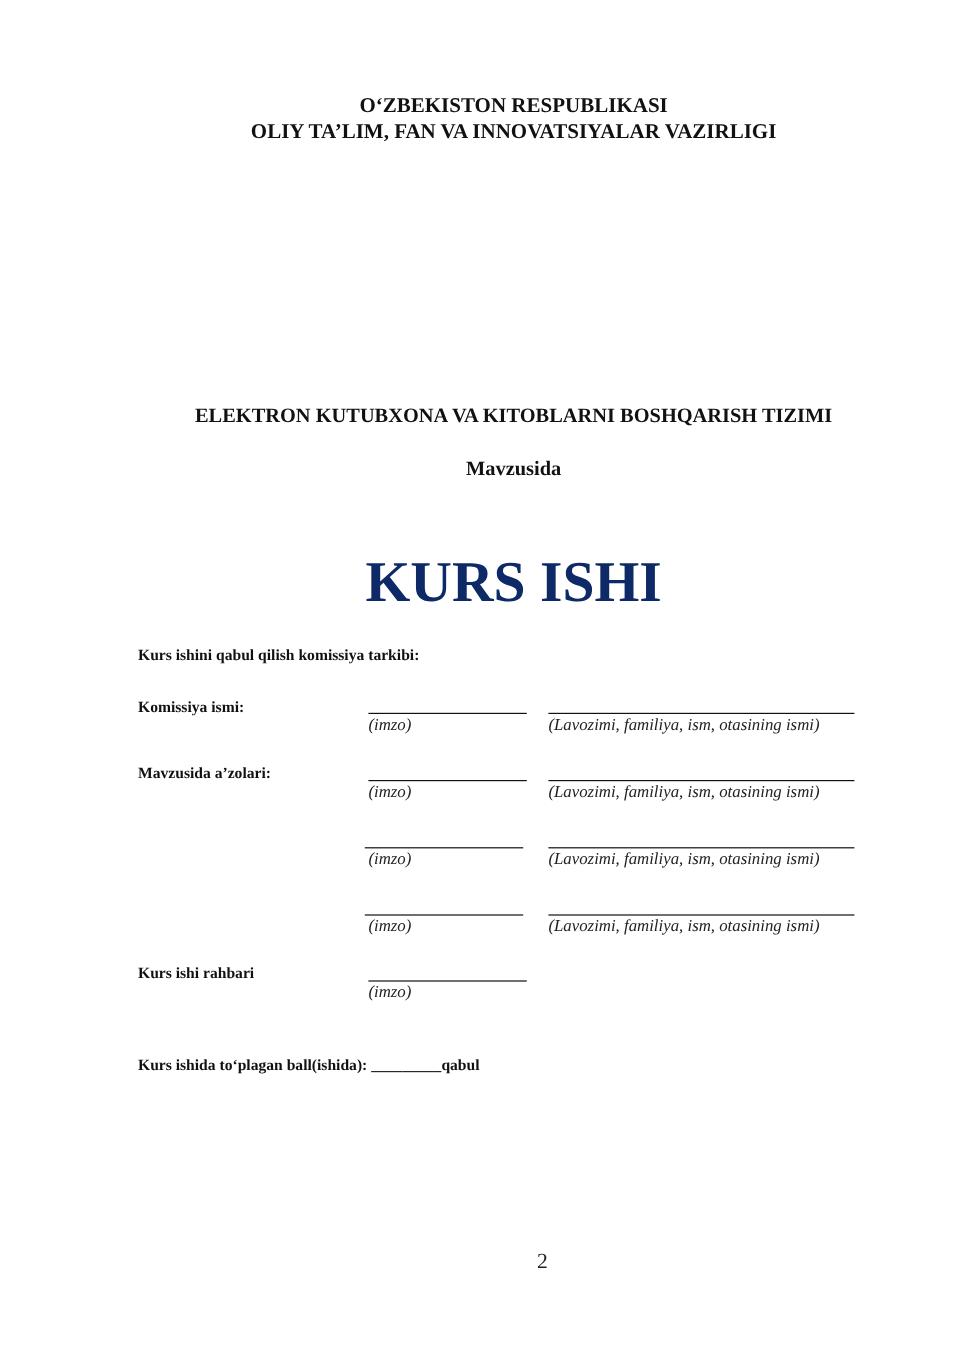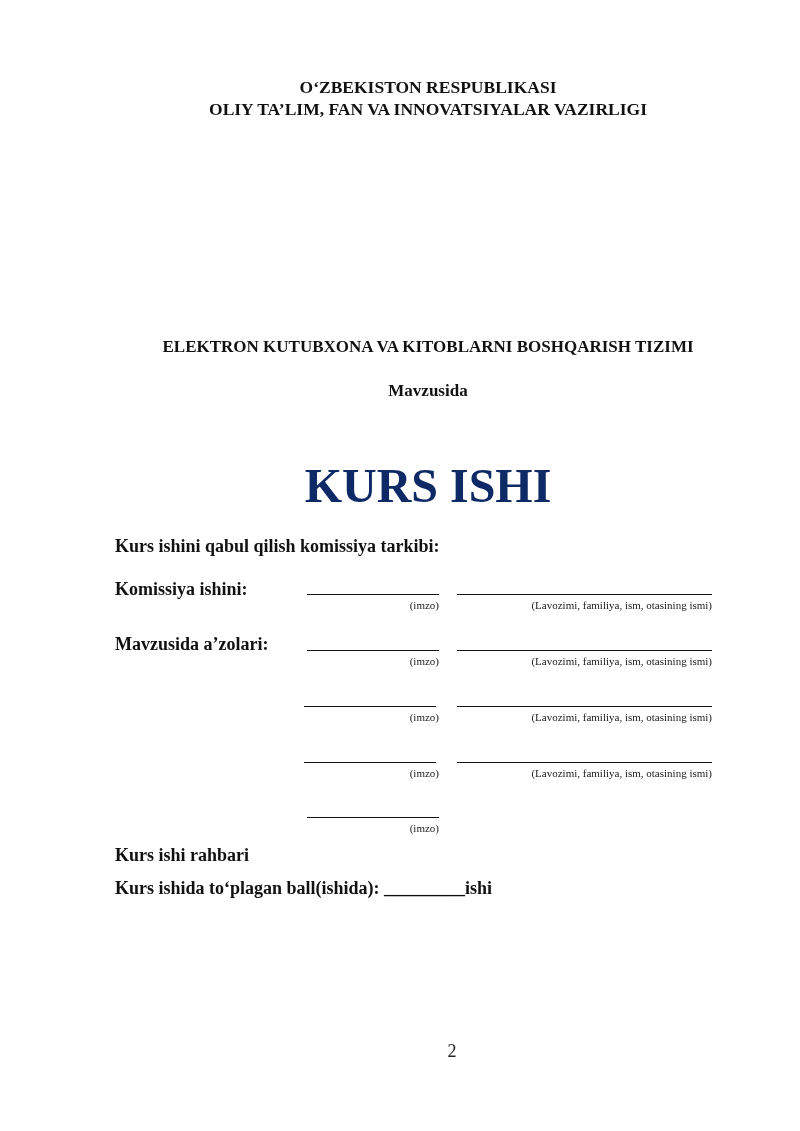--- a/index.html
+++ b/index.html
@@ -35,36 +35,37 @@
     .big-title {
       font-weight: bold;
       font-size: 48px;
       line-height: 56px;
       color: #0d2a66;
     }
     .label {
       position: absolute;
       left: 115px;
       font-weight: bold;
-      font-size: 18px;
+      font-size: 13px;
       line-height: 22px;
       white-space: nowrap;
     }
     .sig-line {
       position: absolute;
       height: 0;
       border-top: 1.6px solid #111111;
     }
     .caption {
       position: absolute;
-      font-size: 11px;
+      font-size: 14px;
       line-height: 12px;
-      text-align: right;
+      text-align: left;
       white-space: nowrap;
       color: #222222;
+      font-style: italic;
     }
     .page-num {
       position: absolute;
       left: 440px;
       top: 1040px;
       width: 24px;
       text-align: center;
       font-size: 18px;
       line-height: 22px;
       color: #222222;
@@ -76,21 +77,21 @@
 <div class="center-text header-line" style="top:77px;">O‘ZBEKISTON RESPUBLIKASI</div>
 <div class="center-text header-line" style="top:99px;">OLIY TA’LIM, FAN VA INNOVATSIYALAR VAZIRLIGI</div>
 
 <div class="center-text topic" style="top:337px;">ELEKTRON KUTUBXONA VA KITOBLARNI BOSHQARISH TIZIMI</div>
 <div class="center-text topic" style="top:381px;">Mavzusida</div>
 
 <div class="center-text big-title" style="top:458px;">KURS ISHI</div>
 
 <div class="label" style="top:535px;">Kurs ishini qabul qilish komissiya tarkibi:</div>
 
-<div class="label" style="top:578px;">Komissiya ishini:</div>
+<div class="label" style="top:578px;">Komissiya ismi:</div>
 <div class="sig-line" style="left:307px; width:132px; top:594px;"></div>
 <div class="caption" style="left:307px; width:132px; top:599px;">(imzo)</div>
 <div class="sig-line" style="left:457px; width:255px; top:594px;"></div>
 <div class="caption" style="left:457px; width:255px; top:599px;">(Lavozimi, familiya, ism, otasining ismi)</div>
 
 <div class="label" style="top:633px;">Mavzusida a’zolari:</div>
 
 <div class="sig-line" style="left:307px; width:132px; top:650px;"></div>
 <div class="caption" style="left:307px; width:132px; top:655px;">(imzo)</div>
 <div class="sig-line" style="left:457px; width:255px; top:650px;"></div>
@@ -99,21 +100,21 @@
 <div class="sig-line" style="left:304px; width:132px; top:706px;"></div>
 <div class="caption" style="left:307px; width:132px; top:711px;">(imzo)</div>
 <div class="sig-line" style="left:457px; width:255px; top:706px;"></div>
 <div class="caption" style="left:457px; width:255px; top:711px;">(Lavozimi, familiya, ism, otasining ismi)</div>
 
 <div class="sig-line" style="left:304px; width:132px; top:762px;"></div>
 <div class="caption" style="left:307px; width:132px; top:767px;">(imzo)</div>
 <div class="sig-line" style="left:457px; width:255px; top:762px;"></div>
 <div class="caption" style="left:457px; width:255px; top:767px;">(Lavozimi, familiya, ism, otasining ismi)</div>
 
-<div class="label" style="top:800px;margin-top:44px;">Kurs ishi rahbari</div>
+<div class="label" style="top:800px;">Kurs ishi rahbari</div>
 <div class="sig-line" style="left:307px; width:132px; top:817px;"></div>
 <div class="caption" style="left:307px; width:132px; top:822px;">(imzo)</div>
 
 <div class="label" style="top:877px;">
-  <span>Kurs ishida to‘plagan ball(ishida): </span><span>_________</span><span>ishi</span>
+  <span>Kurs ishida to‘plagan ball(ishida): </span><span>_________</span><span>qabul</span>
 </div>
 
 <div class="page-num">2</div>
 
 </body></html>

